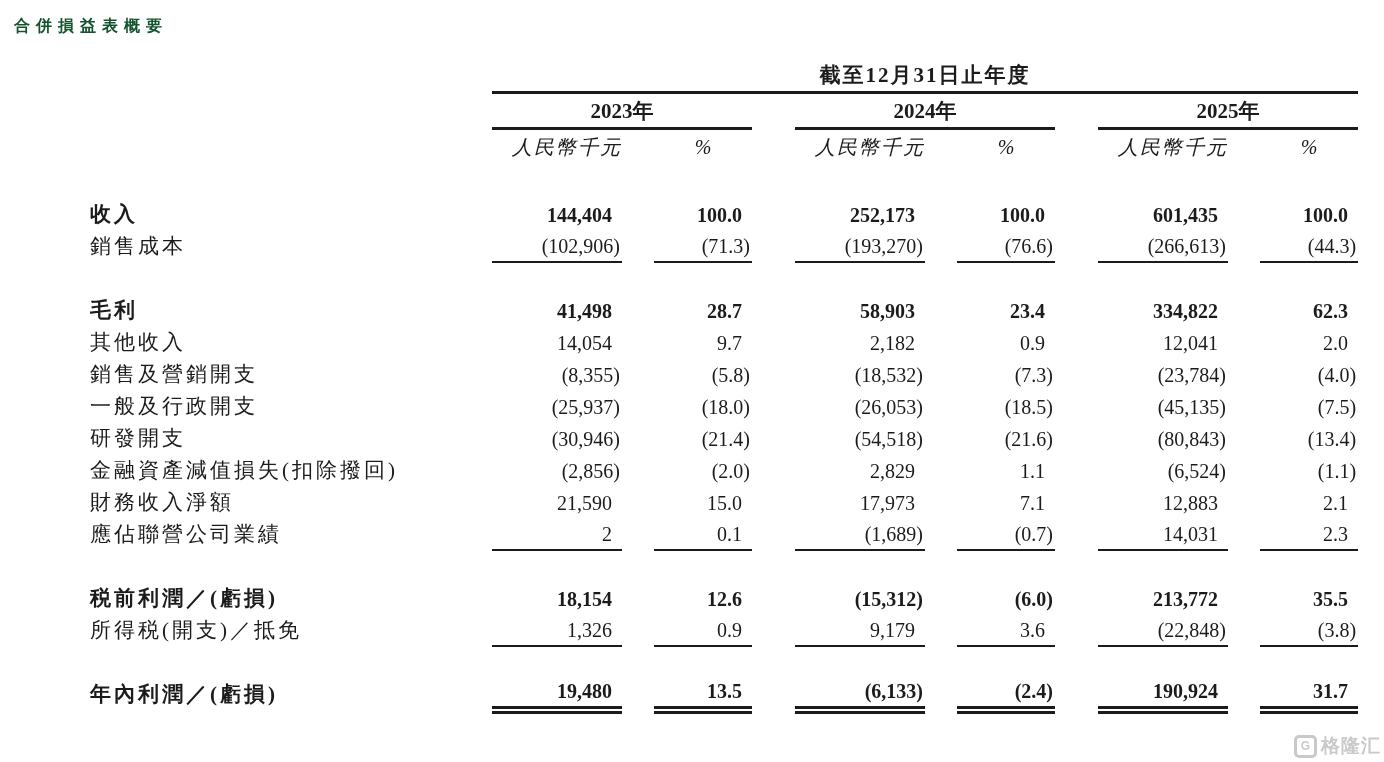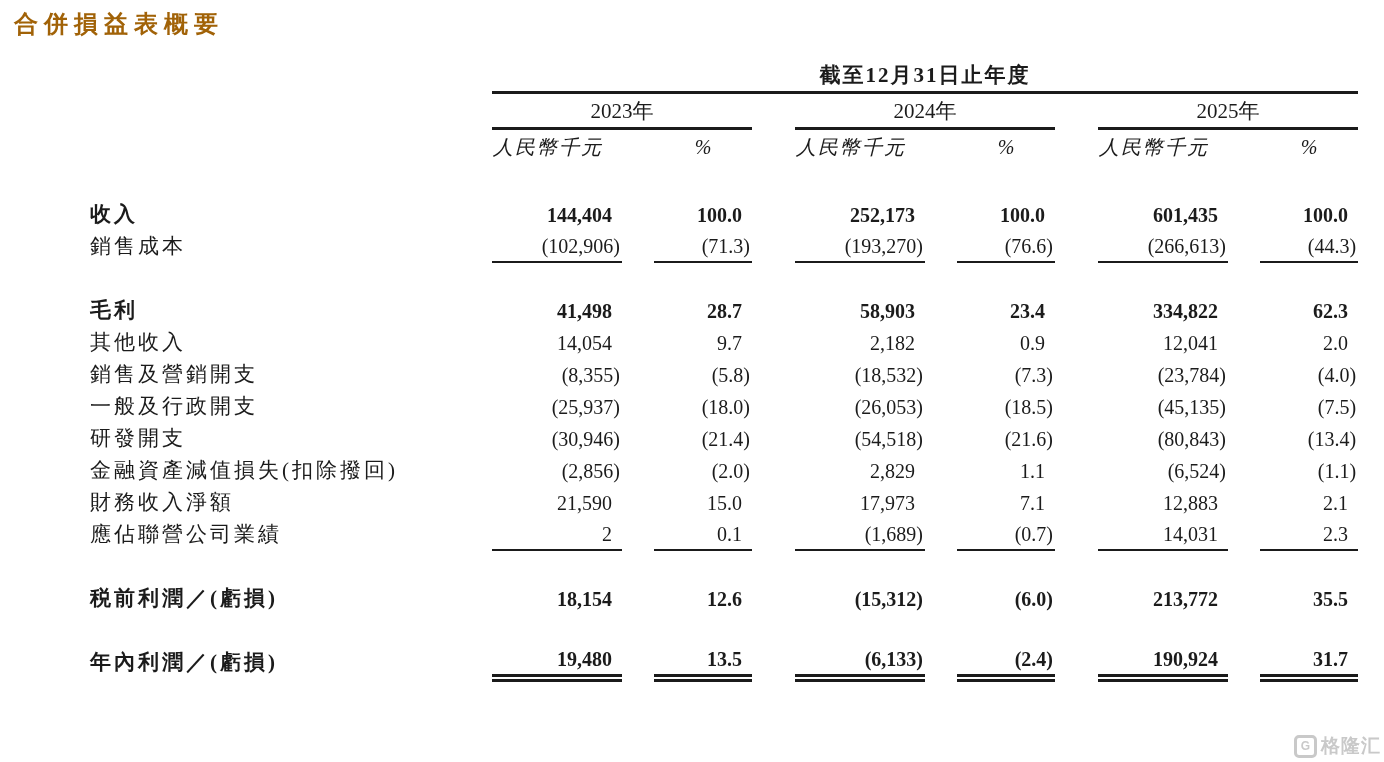--- a/index.html
+++ b/index.html
@@ -1,30 +1,30 @@
 <!DOCTYPE html>
 <html><head>
 <meta charset="utf-8">
 <style>
   html,body{margin:0;padding:0;background:#ffffff;}
   .page{position:relative;width:1384px;height:762px;background:#ffffff;overflow:hidden;
         font-family:"Liberation Serif","DejaVu Serif",serif;color:#1b1b1b;}
-  .page-title{position:absolute;left:14px;top:8px;margin:0;font-size:24px;font-weight:700;
-              letter-spacing:6px;color:#a16207;}
+  .page-title{position:absolute;left:14px;top:16px;margin:0;font-size:16px;font-weight:700;
+              letter-spacing:6px;color:#14532d;}
   table.fin{position:absolute;left:90px;top:56px;width:1268px;border-collapse:collapse;
             table-layout:fixed;}
   td{padding:0;vertical-align:bottom;font-size:20px;line-height:1;color:#1b1b1b;}
   tr.h1row{height:36px;}
   td.period{text-align:center;font-weight:700;font-size:21px;letter-spacing:2px;
             border-bottom:3px solid #1b1b1b;padding-bottom:5px;}
   tr.yrow{height:36px;}
-  td.year{text-align:center;font-weight:400;font-size:21px;border-bottom:3px solid #1b1b1b;
+  td.year{text-align:center;font-weight:700;font-size:21px;border-bottom:3px solid #1b1b1b;
           padding-bottom:5px;}
   tr.urow{height:32px;}
-  td.unit{font-style:italic;text-align:left;letter-spacing:2px;padding-bottom:3px;padding-left:1px;}
+  td.unit{font-style:italic;text-align:right;letter-spacing:2px;padding-bottom:3px;padding-left:1px;}
   td.pcthead{font-style:italic;text-align:center;padding-bottom:3px;}
   tr.headspacer{height:38px;}
   tr.spacer{height:32px;}
   tr.data{height:32px;}
   td.lbl{font-size:21px;letter-spacing:3px;text-align:left;padding-bottom:5px;white-space:nowrap;}
   td.num{text-align:right;padding-right:10px;padding-bottom:5px;white-space:nowrap;}
   td.num span.paren{margin-right:-8px;}
   tr.bold td{font-weight:700;}
   td.u1{border-bottom:2.5px solid #1b1b1b;margin-top:32px;}
   td.u2{border-bottom:8px double #1b1b1b;}
@@ -242,20 +242,34 @@
           <td class="num"><span>12.6</span></td>
           <td></td>
           <td class="num"><span class="paren">(15,312)</span></td>
           <td></td>
           <td class="num"><span class="paren">(6.0)</span></td>
           <td></td>
           <td class="num"><span>213,772</span></td>
           <td></td>
           <td class="num"><span>35.5</span></td>
         </tr>
+        <tr class="data">
+          <td class="lbl">所得税(開支)／抵免</td>
+          <td class="num u1"><span>1,326</span></td>
+          <td></td>
+          <td class="num u1"><span>0.9</span></td>
+          <td></td>
+          <td class="num u1"><span>9,179</span></td>
+          <td></td>
+          <td class="num u1"><span>3.6</span></td>
+          <td></td>
+          <td class="num u1"><span class="paren">(22,848)</span></td>
+          <td></td>
+          <td class="num u1"><span class="paren">(3.8)</span></td>
+        </tr>
         <tr class="spacer">
           <td colspan="12"></td>
         </tr>
         <tr class="data bold">
           <td class="lbl">年內利潤／(虧損)</td>
           <td class="num u2"><span>19,480</span></td>
           <td></td>
           <td class="num u2"><span>13.5</span></td>
           <td></td>
           <td class="num u2"><span class="paren">(6,133)</span></td>

